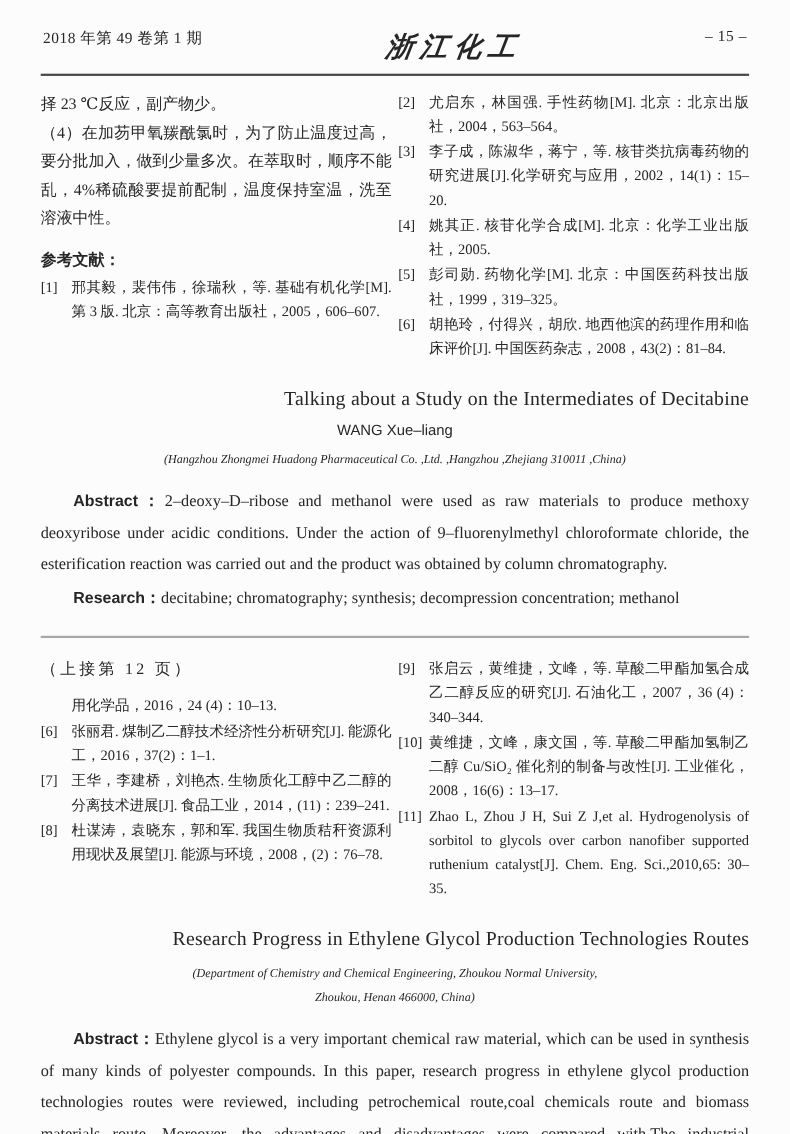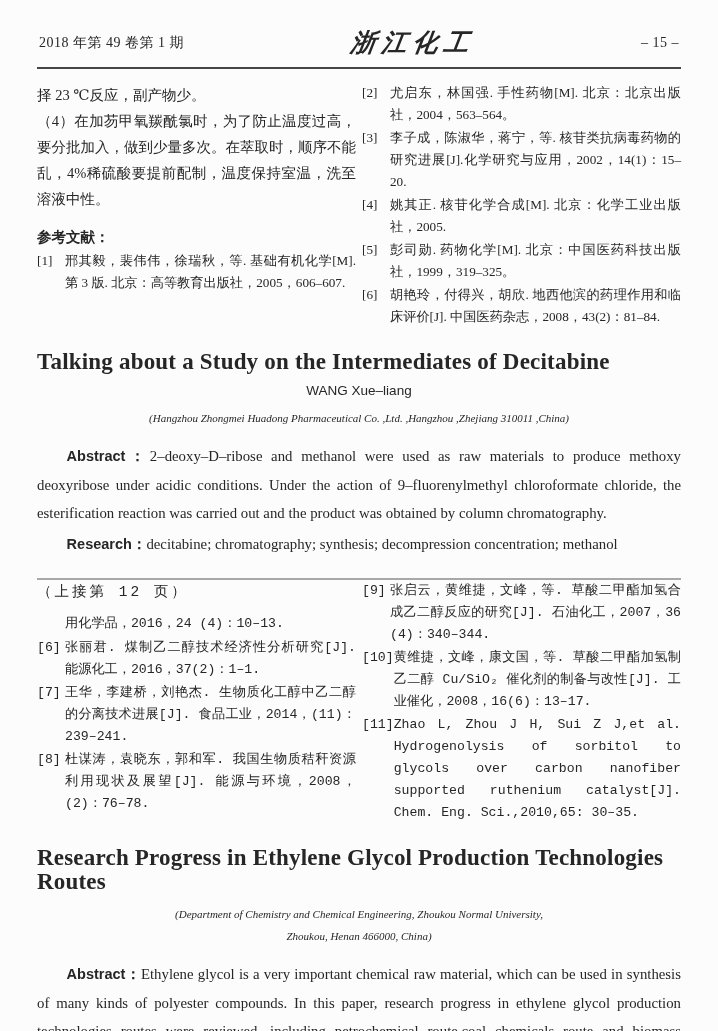--- a/index.html
+++ b/index.html
@@ -10,21 +10,21 @@
     color:#262626;
   }
   .page{
     width:718px;height:1031px;
     background:#fcfcfc;
     box-sizing:border-box;
     padding:0 37px;
   }
   
   .journal-header{
-    display:flex;justify-content:space-between;align-items:center;
+    display:flex;justify-content:space-between;align-items:flex-start;
     padding:26px 2px 8px 2px;
     border-bottom:2px solid #454545;
   }
   .issue-info,.page-number{font-size:14px;letter-spacing:.5px;}
   .journal-logo{
     font-size:25px;font-weight:bold;font-style:italic;
     letter-spacing:6px;transform:skewX(-8deg);
     font-family:"Liberation Serif","DejaVu Serif",serif;
   }
   
@@ -33,21 +33,21 @@
   .sec1{margin-top:13px;}
   .cn-body{font-size:14.5px;line-height:26px;text-align:justify;}
   .refs-heading{font-weight:bold;font-size:14.5px;margin-top:12px;line-height:26px;}
   .ref{display:flex;font-size:13.2px;line-height:22px;text-align:justify;}
   .ref+.ref{margin-top:1px;}
   .ref-label{flex:0 0 28px;}
   .ref-text{flex:1 1 auto;min-width:0;}
   
   .paper-block{margin-top:22px;}
   .paper-title{
-    text-align:left;font-weight:bold;font-size:23px;
+    text-align:right;font-weight:normal;font-size:18px;
     letter-spacing:.2px;line-height:24px;
   }
   .paper-author{
     text-align:center;font-size:13.5px;margin-top:9px;
     font-family:"Liberation Sans","DejaVu Sans",sans-serif;
   }
   .paper-affil{
     text-align:center;font-style:italic;font-size:11px;margin-top:9px;line-height:22px;
   }
   .abstract-para{
@@ -58,21 +58,21 @@
     font-weight:bold;font-style:normal;
     font-family:"Liberation Sans","DejaVu Sans",sans-serif;
     font-size:14.5px;
   }
   .keywords-line{
     font-size:14.8px;line-height:28.5px;text-indent:2em;margin-top:2px;text-align:left;
   }
   
   .section-divider{border:none;border-top:2px solid #a8a8a8;margin:20px 0 0 0;}
   
-  .continuation{font-family:Liberation Mono, monospace;}
+  .continuation{margin-top:17px;}
   .continued-note{font-size:14.5px;letter-spacing:3px;line-height:24px;}
   .carryover{font-size:13.2px;line-height:22px;margin:9px 0 2px 28px;}
   sup{font-size:9px;}
 </style>
 </head>
 <body>
 
 <div class="page">
 
   <div class="journal-header">

